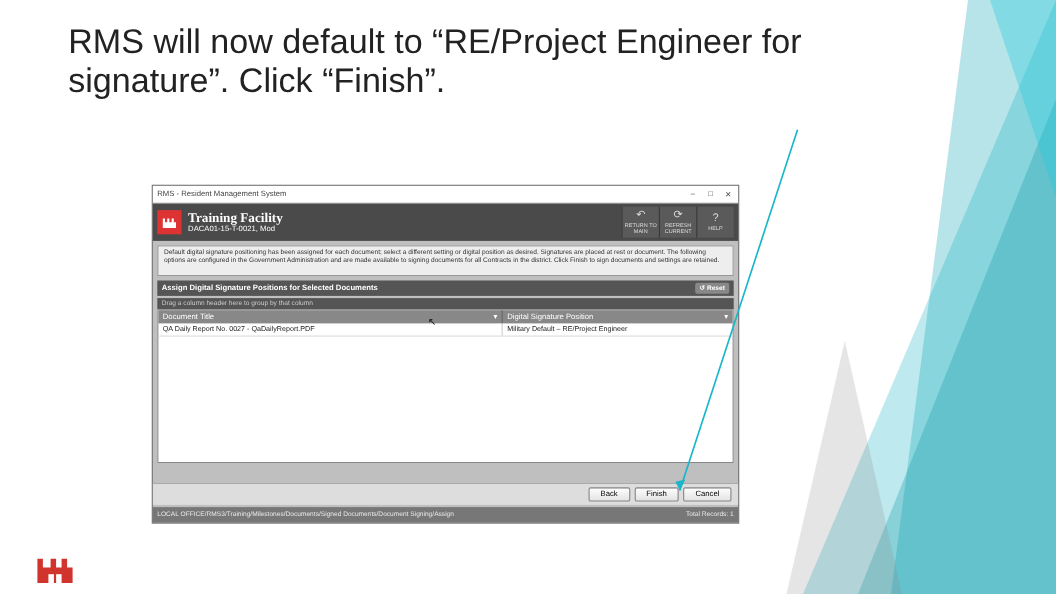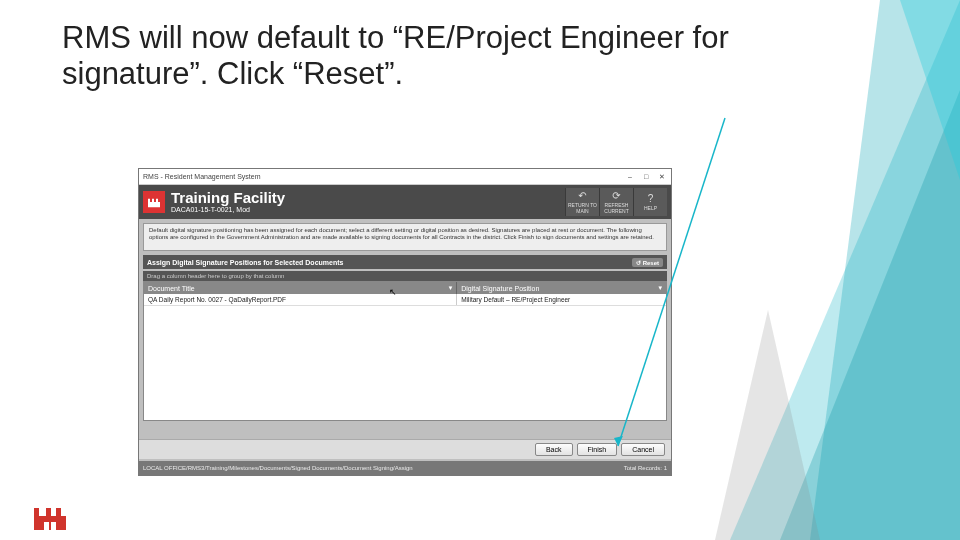--- a/index.html
+++ b/index.html
@@ -41,21 +41,21 @@
 
   .headerband {
     height: 34px; background: #4a4a4a; display: flex; align-items:center;
     color: #fff; padding: 0 4px; gap: 6px;
   }
   .castle-mini {
     width: 22px; height:22px; background:#d33; display:flex; align-items:center; justify-content:center;
   }
   .castle-mini svg { width:16px; height:16px; }
   .hdrtxt { display:flex; flex-direction:column; font-size:7px; line-height:1.1; }
-  .hdrtxt .t1 { font-weight:bold; font-size:15px; }
+  .hdrtxt .t1 { font-weight:bold; font-size:12px;font-family:Liberation Serif, serif; }
   .hdractions { margin-left:auto; display:flex; gap:0; }
   .hdractions .act {
     width:34px; height:28px; background:#5a5a5a; border-left:1px solid #3a3a3a;
     display:flex; flex-direction:column; align-items:center; justify-content:center;
     font-size:5px; color:#ddd; gap:1px;
   }
   .hdractions .act .ic { font-size:10px; line-height:1; }
 
   .docsign {
     height:14px; background:#555; color:#fff; font-size:8px; font-weight:bold;
@@ -121,21 +121,21 @@
     <polygon points="340,0 340,540 110,540" fill="#16b3c4" opacity="0.28"></polygon>
     <polygon points="340,0 340,540 190,540 260,0" fill="#12a6b6" opacity="0.30"></polygon>
     <polygon points="340,90 340,540 160,540" fill="#0f97a6" opacity="0.30"></polygon>
     <polygon points="340,0 280,0 340,180" fill="#1fcadd" opacity="0.35"></polygon>
     <polygon points="95,540 200,540 148,310" fill="#888888" opacity="0.22"></polygon>
   </svg>
 </div>
 
 <div class="slide">
 
-  <div class="title">RMS will now default to “RE/Project Engineer for signature”. Click “Reset”.</div>
+  <div class="title">RMS will now default to “RE/Project Engineer for signature”. Click “Finish”.</div>
 
   <svg class="arrow" width="960" height="540" style="left:0;top:0">
     <line x1="725" y1="118" x2="618" y2="446" stroke="#18b6c9" stroke-width="1.5"></line>
     <polygon points="618,446 623,436 614,438" fill="#18b6c9"></polygon>
   </svg>
 
   <div class="shot">
 
     <div class="winbar">
       <span>RMS - Resident Management System</span>

